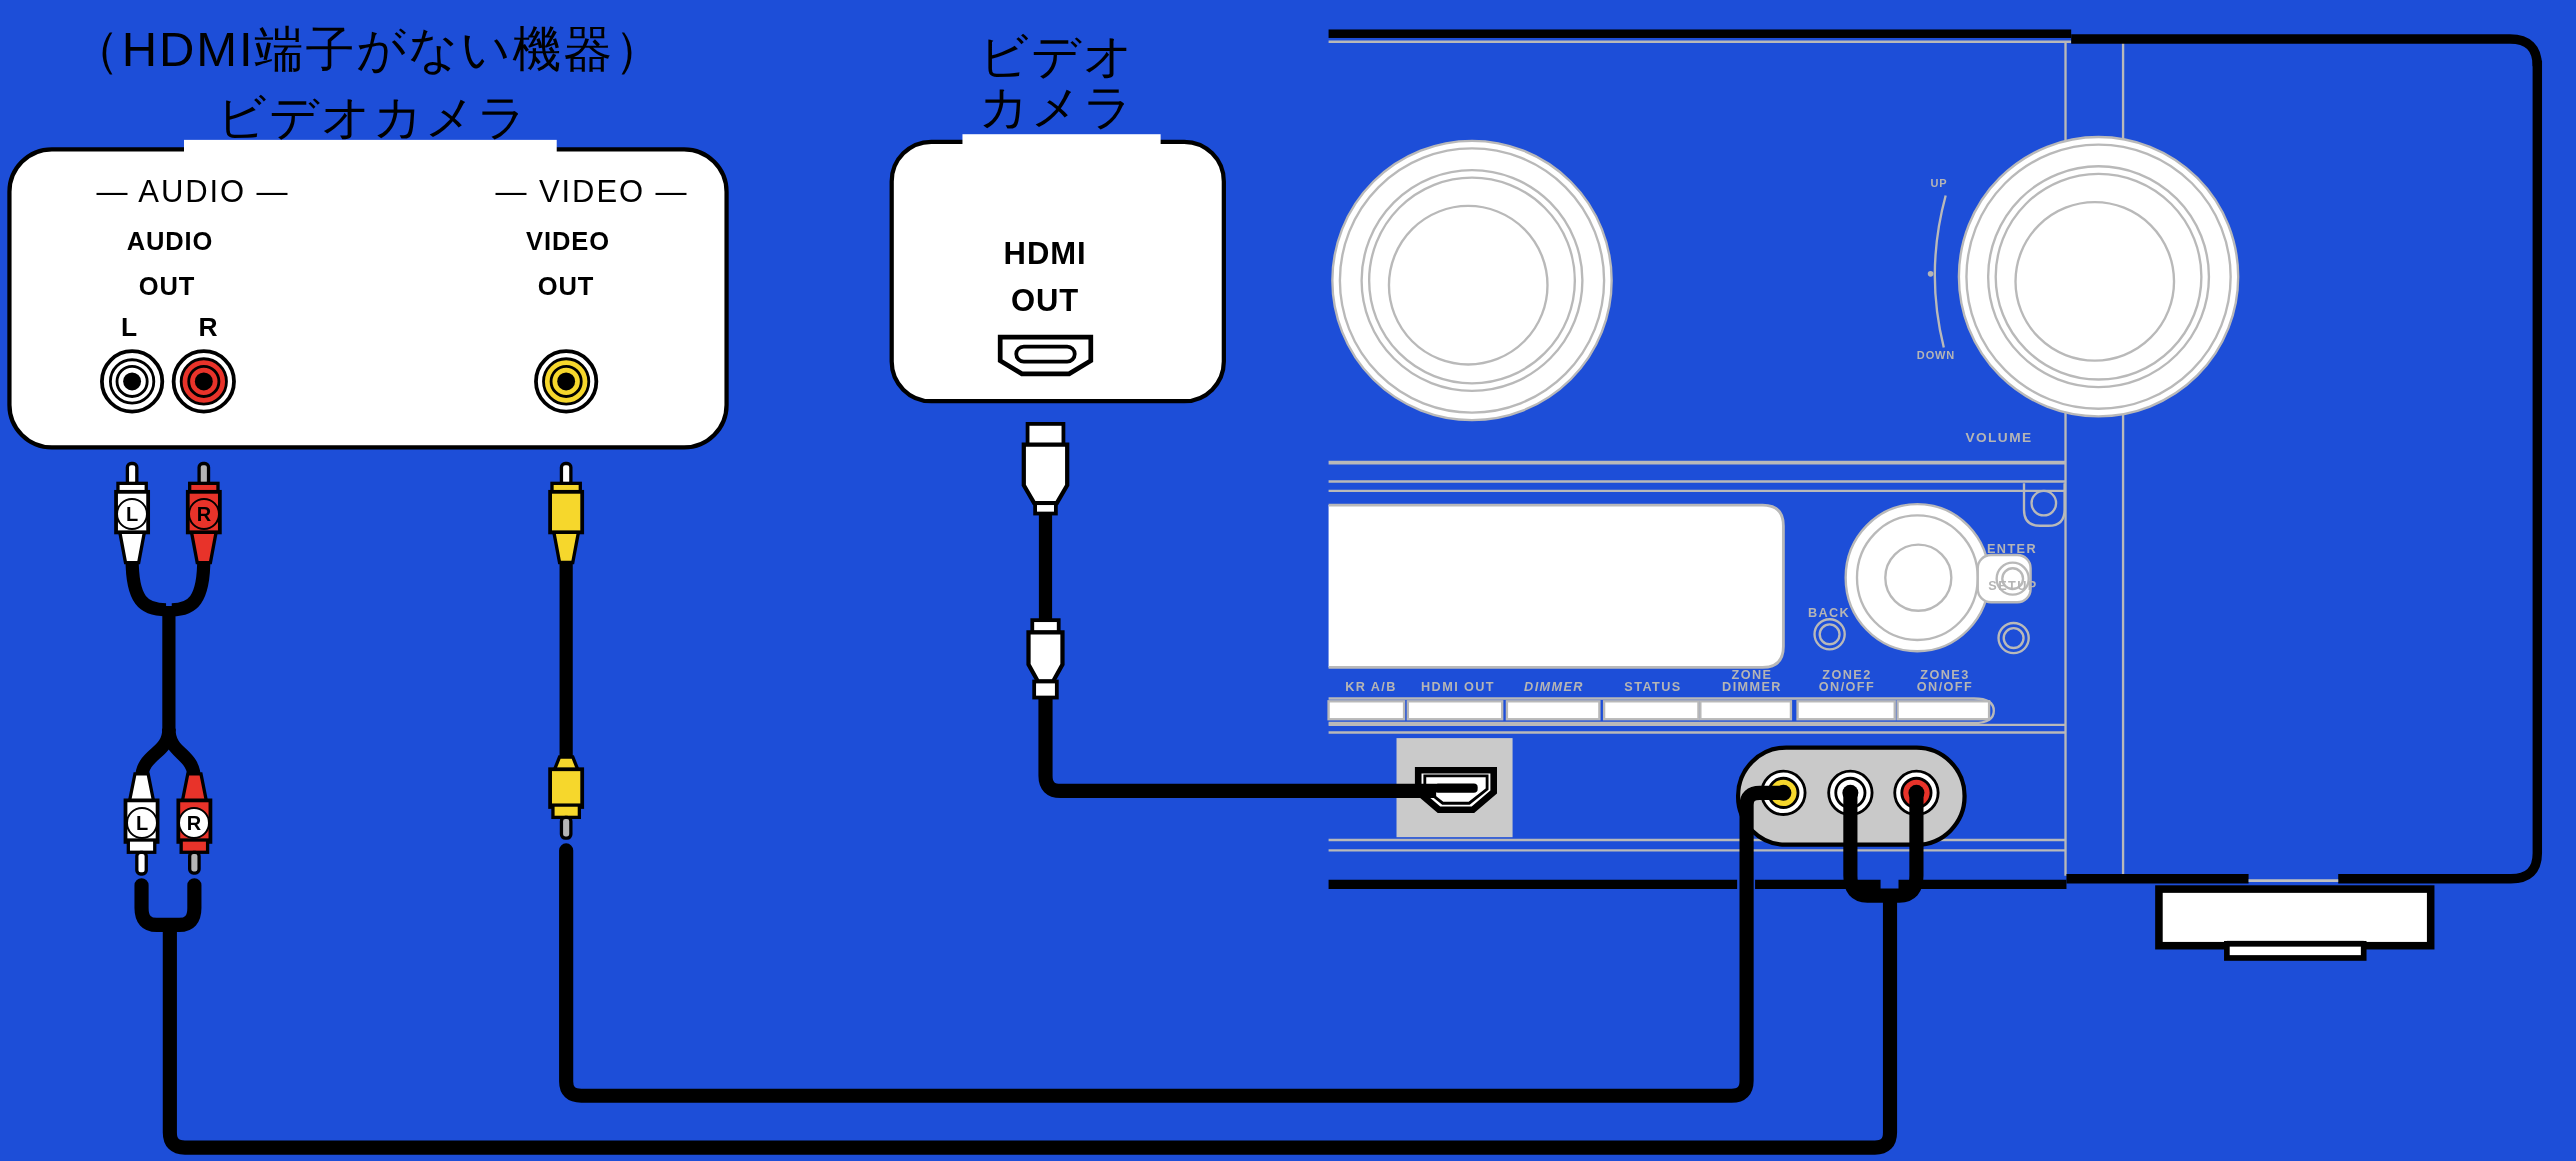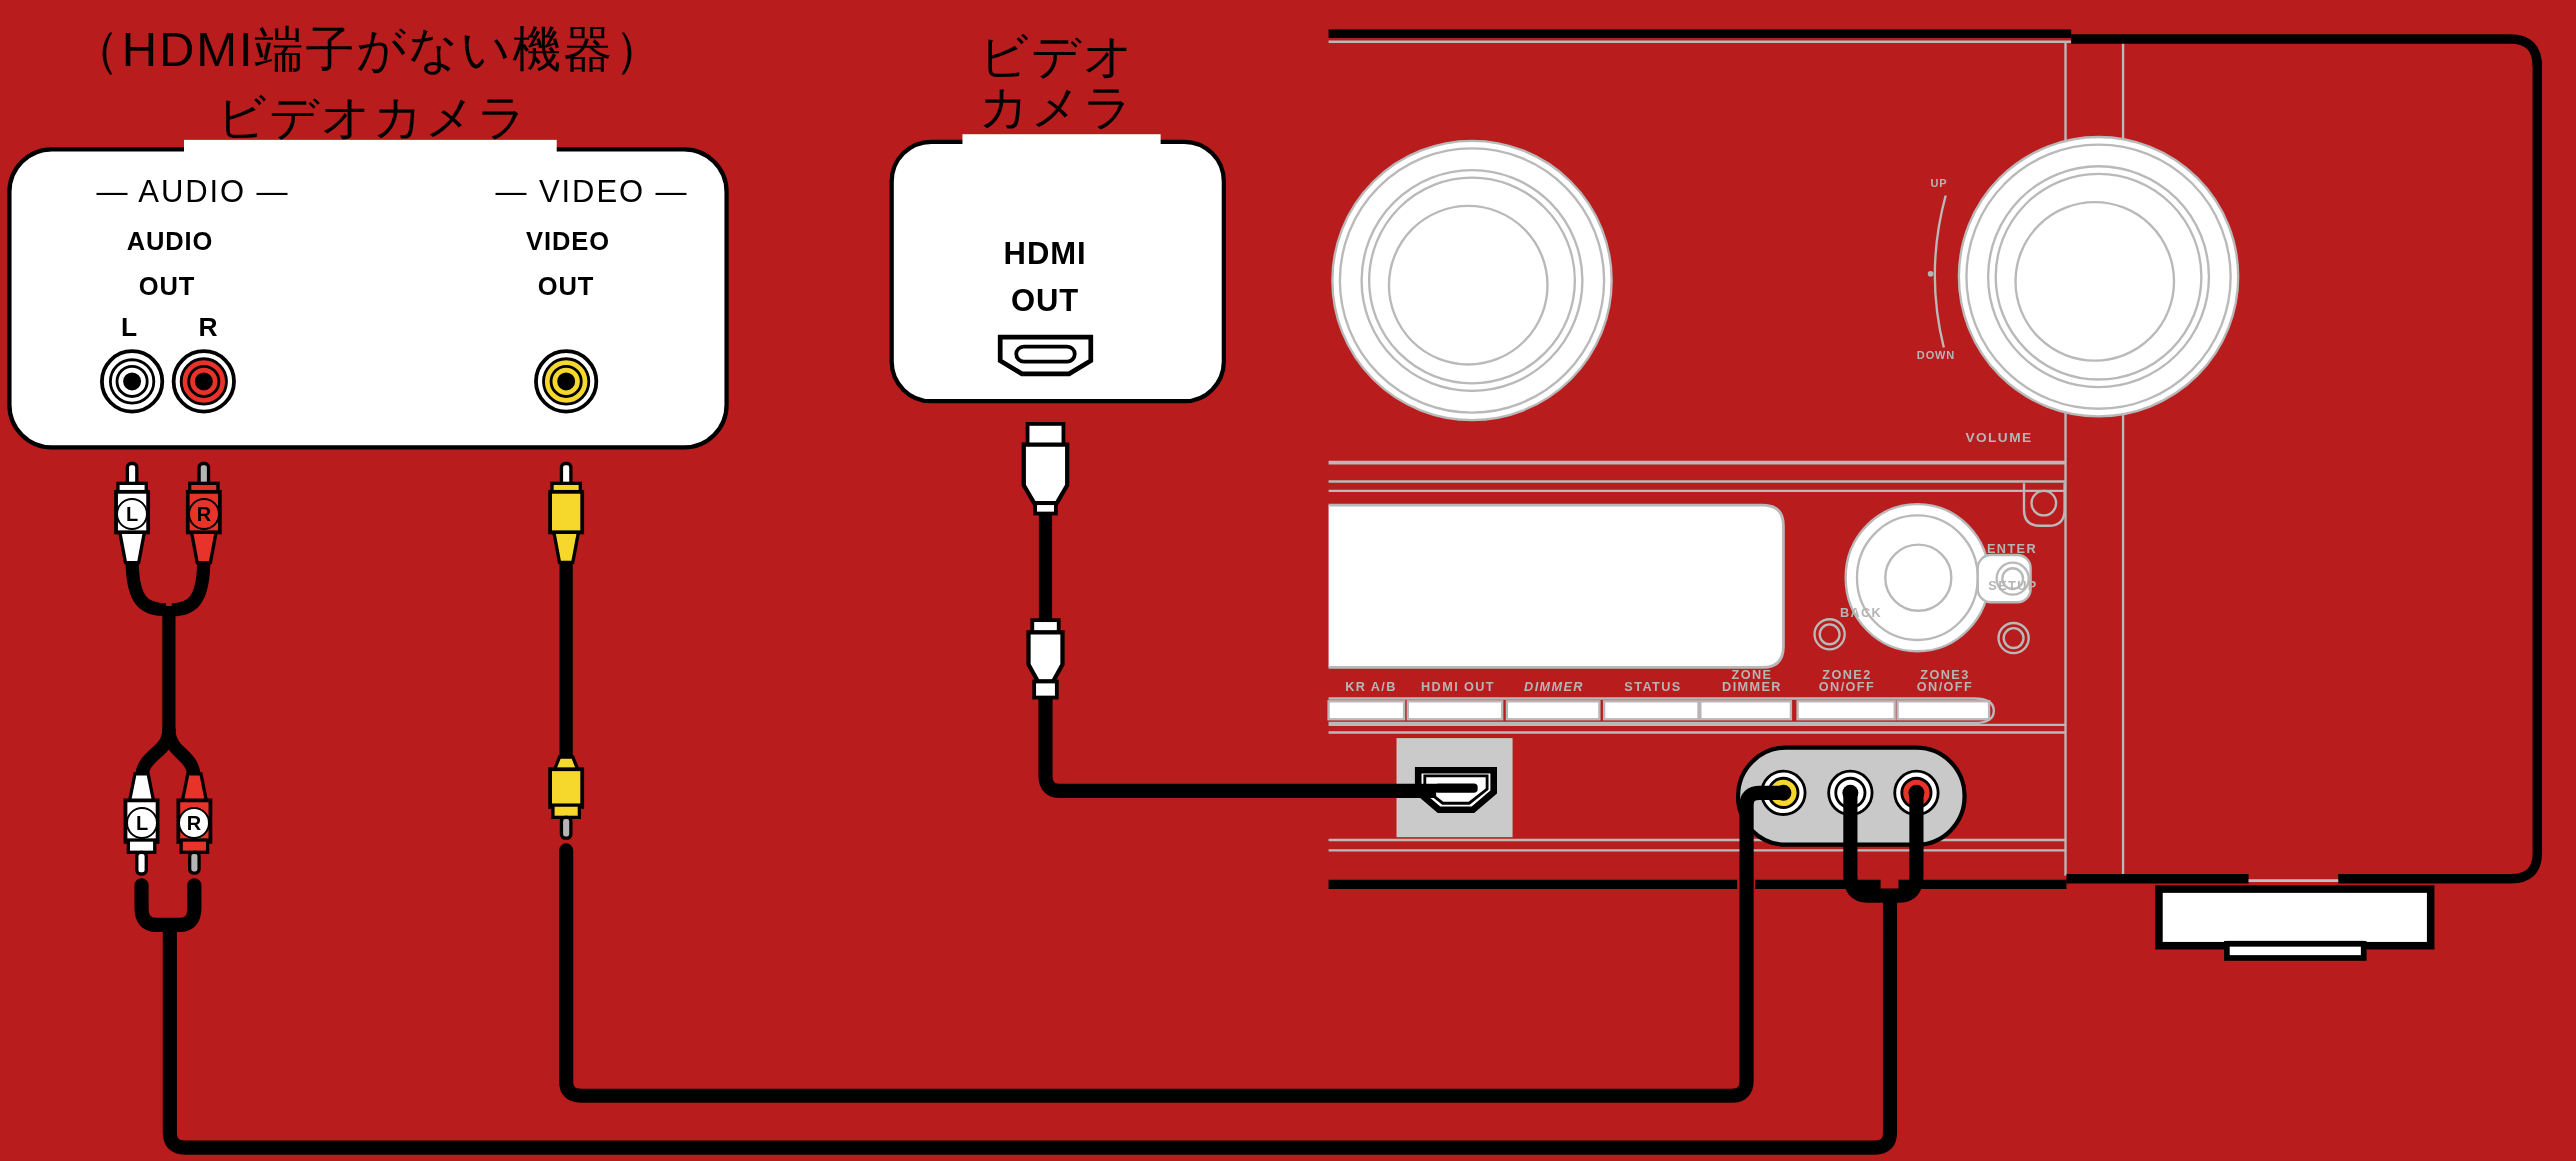--- a/index.html
+++ b/index.html
@@ -1,16 +1,16 @@
 <!DOCTYPE html>
 <html style="font-size:15px"><head>
 <meta charset="utf-8">
 <style>
   html,body{margin:0;padding:0;background:#fff;}
-  #stage{position:relative;width:2576px;height:1162px;background:#b91c1c;overflow:hidden;
+  #stage{position:relative;width:2576px;height:1162px;background:#1d4ed8;overflow:hidden;
          font-family:"Liberation Sans","DejaVu Sans",sans-serif;}
   #art{position:absolute;left:0;top:0;}
   .txt{position:absolute;transform:translateX(-50%);white-space:pre;text-align:center;color:#000;}
   .jt{font-size:49px;font-weight:500;letter-spacing:1.9px;}
   .boxlbl{font-size:25.5px;font-weight:600;letter-spacing:0.9px;}
   .grouplbl{font-size:31px;font-weight:400;letter-spacing:1.9px;margin-left:24px;}
   .chan{font-size:26.4px;font-weight:600;}
   .hdmilbl{font-size:31px;font-weight:600;letter-spacing:0.9px;}
   .glbl{color:#b5b5b5;font-size:12.7px;font-weight:600;letter-spacing:1.4px;line-height:12.3px;}
   .updown{color:#b5b5b5;font-size:11px;font-weight:600;letter-spacing:0.9px;}
@@ -273,21 +273,21 @@
 
   <div class="plugletter" style="left:132px;top:498px;">L</div>
   <div class="plugletter onred" style="left:204px;top:498px;">R</div>
   <div class="plugletter" style="left:142px;top:807px;">L</div>
   <div class="plugletter" style="left:194px;top:807px;">R</div>
 
   <div class="txt updown" style="left:1939px;top:177px;">UP</div>
   <div class="txt updown" style="left:1936px;top:349px;">DOWN</div>
   <div class="txt glbl" style="left:1999px;top:432px;font-size:13.7px;">VOLUME</div>
   <div class="txt glbl" style="left:2012px;top:543px;">ENTER</div>
-  <div class="txt glbl" style="left:1829px;top:607px;margin-left:32px;">BACK</div>
+  <div class="txt glbl" style="left:1829px;top:607px;">BACK</div>
   <div class="txt glbl" style="left:2013px;top:580px;">SETUP</div>
 
   <div class="txt glbl" style="left:1371px;top:681px;">KR A/B</div>
   <div class="txt glbl" style="left:1458px;top:681px;">HDMI OUT</div>
   <div class="txt glbl" style="left:1554px;top:681px;font-style:italic;">DIMMER</div>
   <div class="txt glbl" style="left:1653px;top:681px;">STATUS</div>
   <div class="txt glbl" style="left:1752px;top:669px;">ZONE</div>
   <div class="txt glbl" style="left:1752px;top:681px;">DIMMER</div>
   <div class="txt glbl" style="left:1847px;top:669px;">ZONE2</div>
   <div class="txt glbl" style="left:1847px;top:681px;">ON/OFF</div>

